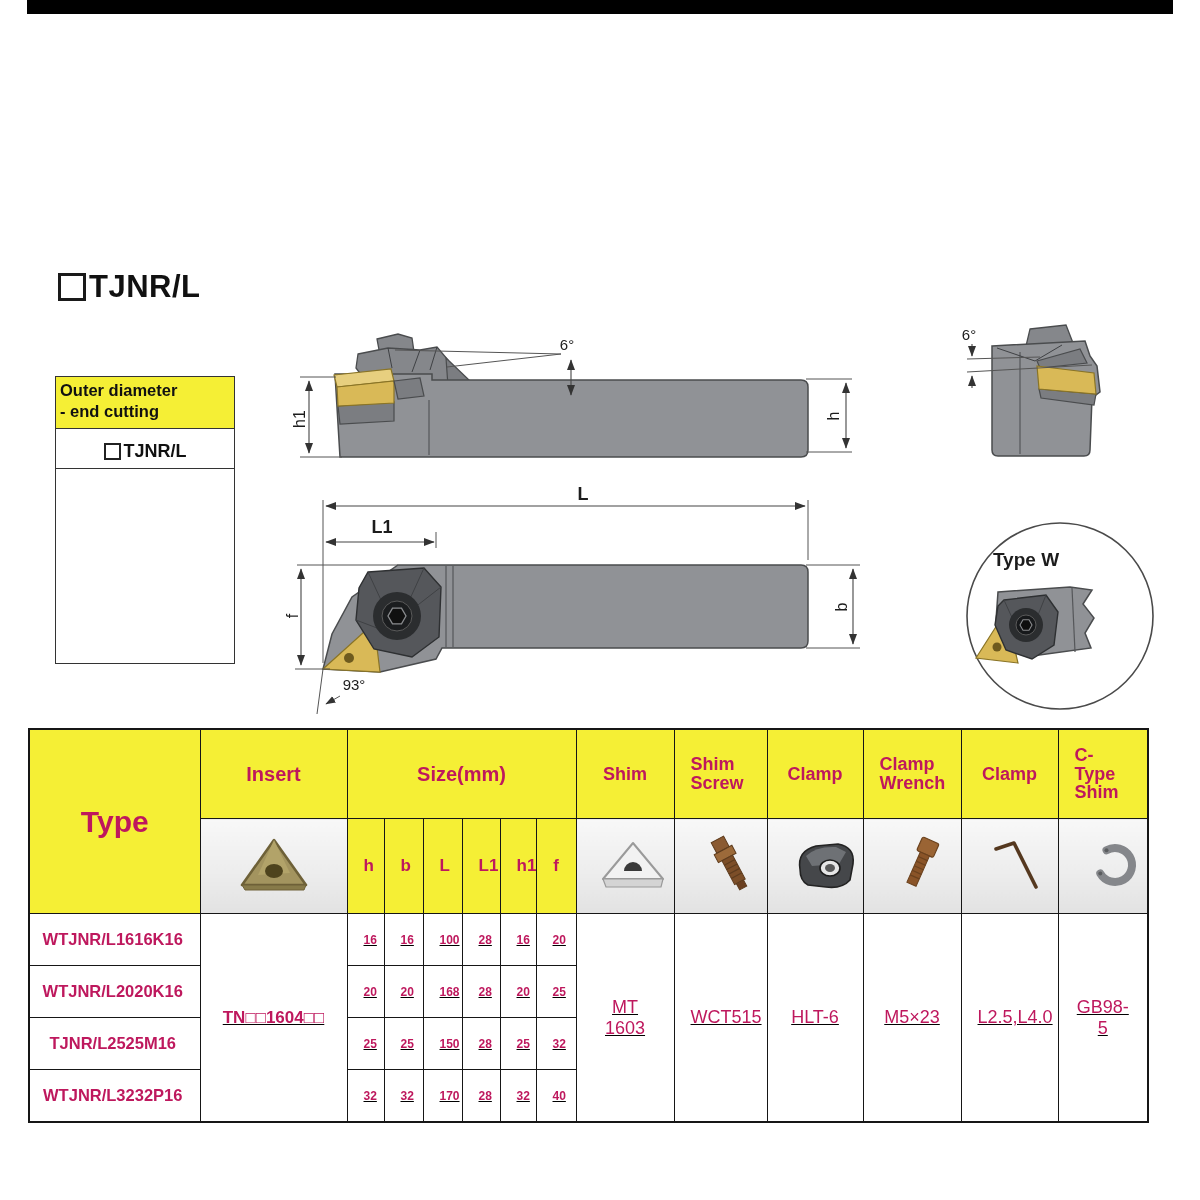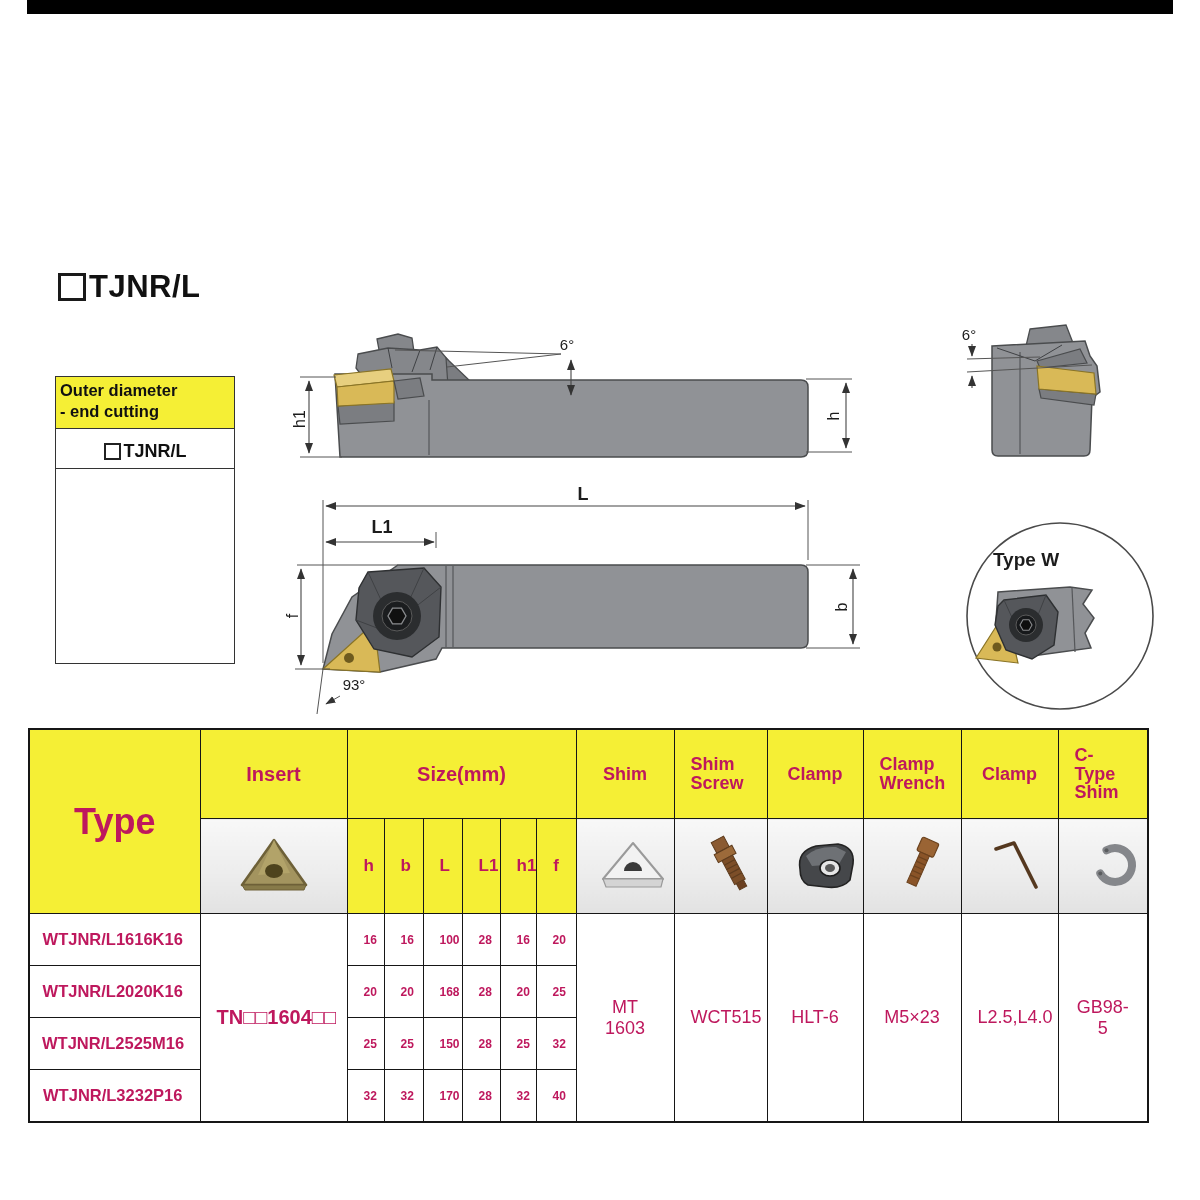--- a/index.html
+++ b/index.html
@@ -38,31 +38,31 @@
   .facet{stroke:#3f4144;stroke-width:1;fill:none;}
   .dimtxt{font-size:16px;}
   .dimtxt-lg{font-size:18px;font-weight:700;}
   .angtxt{font-size:15px;}
 
   
   table.spec{position:absolute;left:28px;top:728px;width:1119px;border-collapse:collapse;table-layout:fixed;
              border:2px solid #161616;}
   table.spec td{border:1.6px solid #161616;padding:16px;text-align:center;vertical-align:middle;color:#be185d;
                 overflow:hidden;}
-  tr.hr1{height:55px;} tr.hr2{height:62px;} tr.br{height:33px;}
+  tr.hr1{height:55px;} tr.hr2{height:62px;} tr.br{height:33px;text-decoration:underline;}
   td.yellow{background:var(--yellow);}
   td.iconcell{background:linear-gradient(180deg,#f8f8f8 0%,#ececec 60%,#e2e2e2 100%);}
-  .h-type{font-size:36px;font-weight:700;}
+  .h-type{font-size:30px;font-weight:700;}
   .h-main{font-size:20px;font-weight:700;}
   .h-wrap{display:inline-block;text-align:left;font-size:18px;font-weight:700;line-height:1.04;}
   .h-size{font-size:17px;font-weight:700;}
   td.typecell{text-align:left;}
   td.typecell span{display:inline-block;font-size:16.5px;font-weight:700;white-space:nowrap;text-indent:-4px;}
   .num{font-size:12px;font-weight:700;}
-  .code{font-size:20px;font-weight:600;}
+  .code{font-size:17px;font-weight:600;}
   .part{font-size:18px;font-weight:400;}
 </style>
 </head>
 <body>
 
 <div id="stage">
 
   <div class="topbar"></div>
 
   <svg class="overlay" width="1200" height="455" viewBox="0 270 1200 455">
@@ -320,21 +320,21 @@
     <tr class="br">
       <td class="typecell"><span>WTJNR/L2020K16</span></td>
       <td class="num">20</td>
       <td class="num">20</td>
       <td class="num">168</td>
       <td class="num">28</td>
       <td class="num">20</td>
       <td class="num">25</td>
     </tr>
     <tr class="br">
-      <td class="typecell"><span>WTJNR/L2525M16</span></td>
+      <td class="typecell"><span>TJNR/L2525M16</span></td>
       <td class="num">25</td>
       <td class="num">25</td>
       <td class="num">150</td>
       <td class="num">28</td>
       <td class="num">25</td>
       <td class="num">32</td>
     </tr>
     <tr class="br">
       <td class="typecell"><span>WTJNR/L3232P16</span></td>
       <td class="num">32</td>

